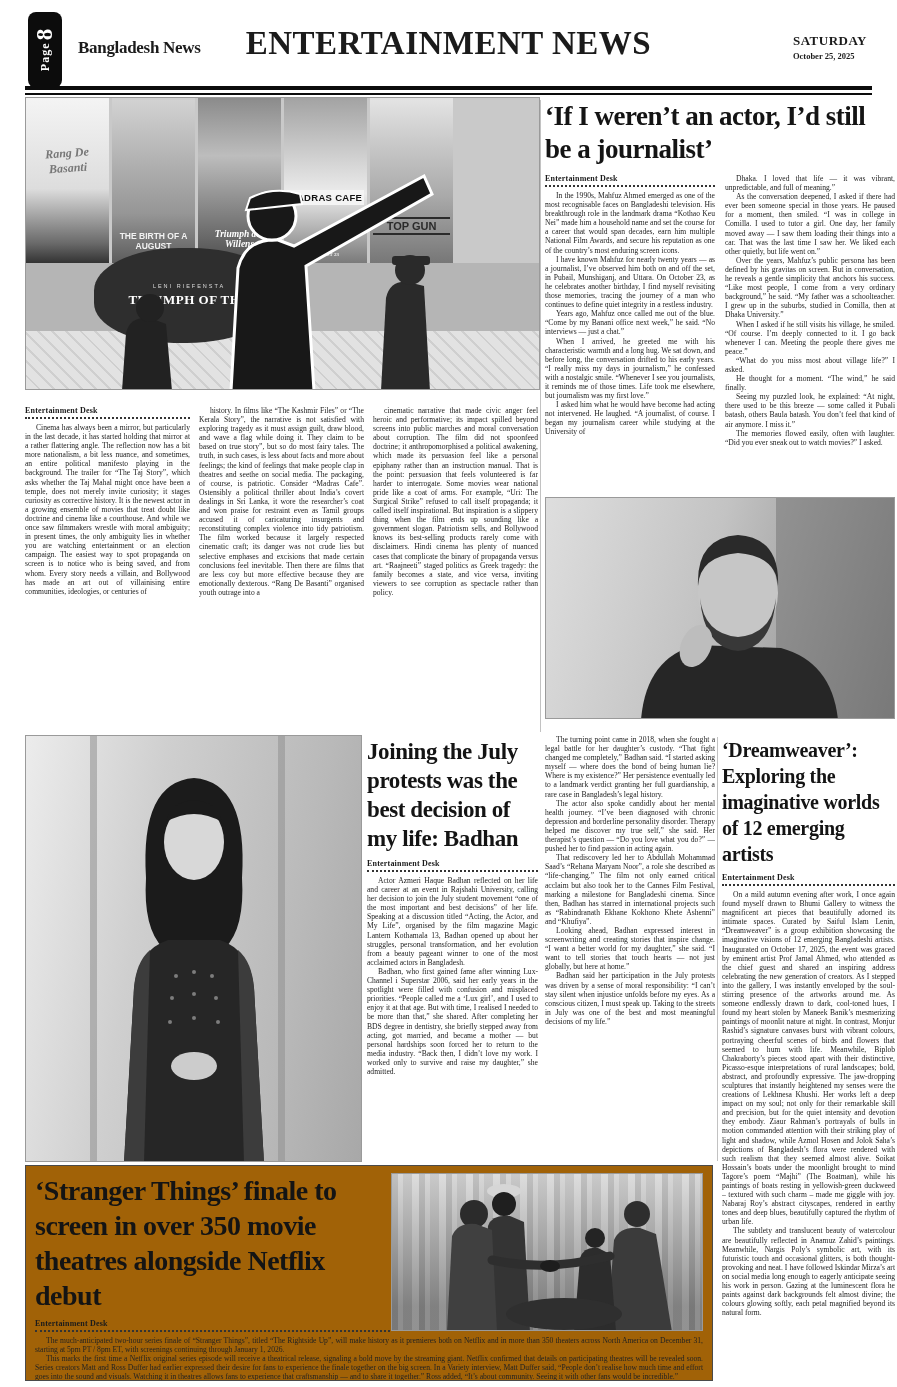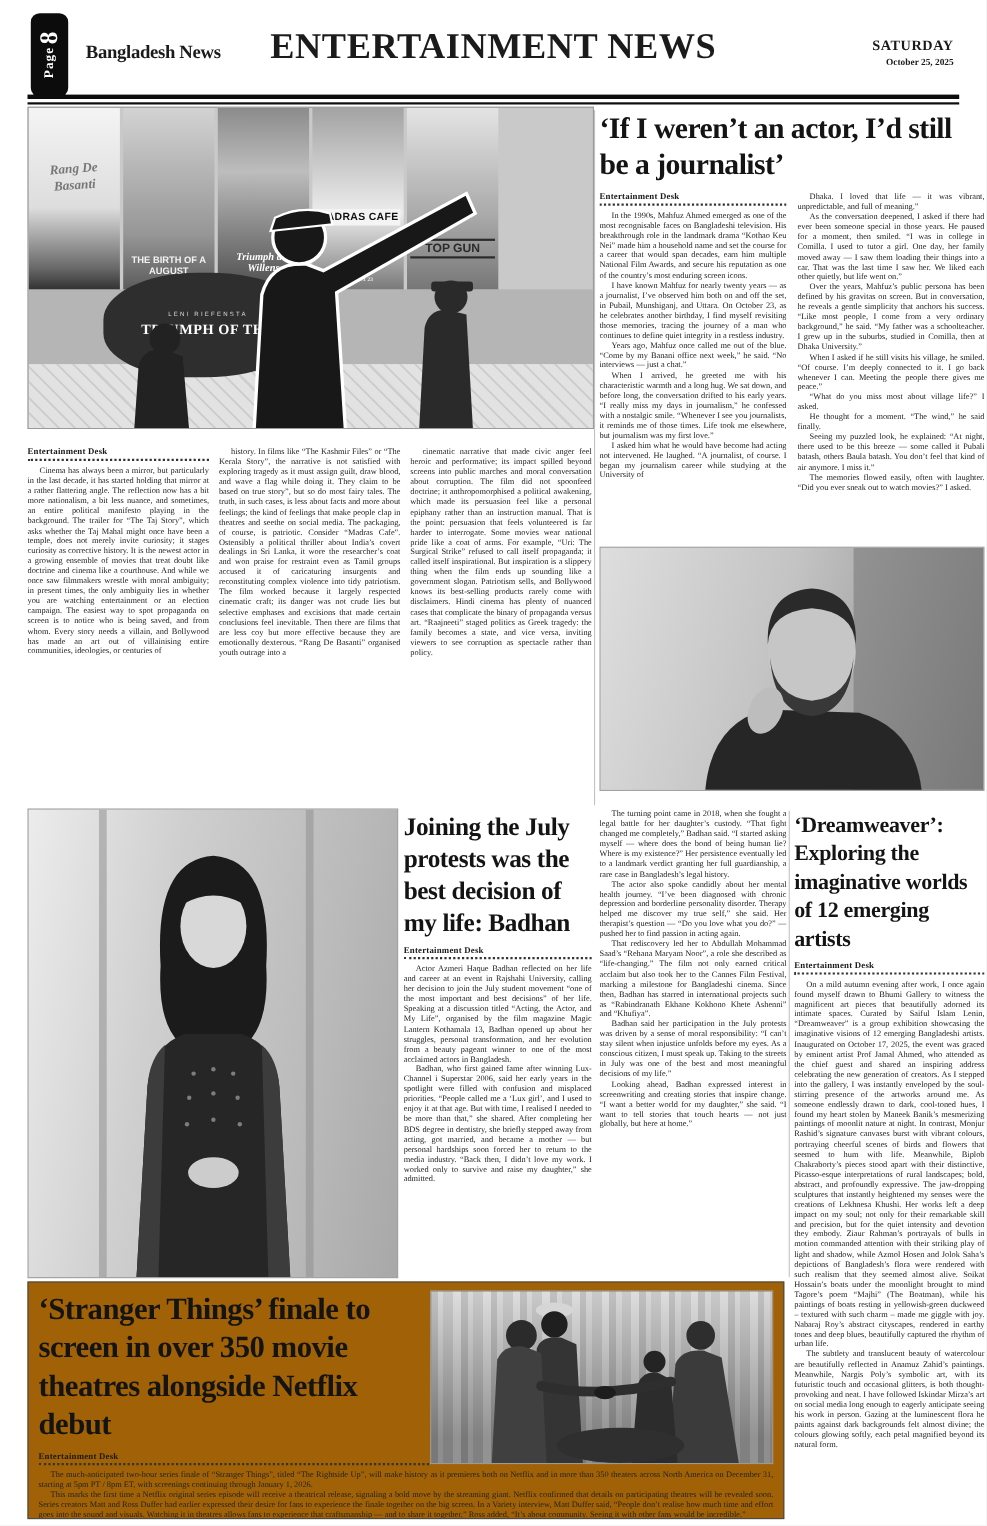--- a/index.html
+++ b/index.html
@@ -12,21 +12,21 @@
   
   .page-badge { position:absolute; left:28px; top:12px; width:34px; height:76px;
     background:#0c0c0c; border-radius:8px; display:flex; align-items:center; justify-content:center; }
   .page-badge .vtxt { writing-mode:vertical-rl; transform:rotate(180deg); color:#fff;
     display:flex; align-items:center; gap:2px; }
   .pb-word { font-size:12px; font-weight:bold; letter-spacing:1px; }
   .pb-num  { font-size:23px; font-weight:bold; }
   .masthead { position:absolute; left:78px; top:38px; font-size:17px; font-weight:bold; letter-spacing:-0.3px; }
   .paper-title { position:absolute; left:180px; right:180px; top:25px; text-align:center;
     font-size:33px; font-weight:bold; letter-spacing:0.5px; }
-  .dateline { position:absolute; right:30px; top:33px; text-align:right; }
+  .dateline { position:absolute; right:30px; top:33px; text-align:left; }
   .date-day { font-size:13px; font-weight:bold; letter-spacing:0.5px; }
   .date-full { font-size:8.5px; font-weight:bold; margin-top:2px; }
   .header-rule { position:absolute; left:25px; right:25px; top:86px; height:9px;
     border-top:4px solid #0c0c0c; border-bottom:2px solid #0c0c0c; }
   
   .byline { font-size:8px; font-weight:bold; letter-spacing:0.2px;
     border-bottom:2px dotted #333; padding-bottom:2px; margin-bottom:4px; }
   .bp { font-size:7.6px; line-height:9.1px; text-align:justify; text-indent:11px; color:#222; }
   .headline { font-weight:bold; color:#141414; }
   .vrule { position:absolute; width:0; border-left:1px solid #c2c2c2; }
@@ -232,22 +232,22 @@
   <section id="article-badhan-a">
     <h1 class="headline">Joining the July protests was the best decision of my life: Badhan</h1>
     <div class="byline">Entertainment Desk</div>
     <p class="bp">Actor Azmeri Haque Badhan reflected on her life and career at an event in Rajshahi University, calling her decision to join the July student movement “one of the most important and best decisions” of her life. Speaking at a discussion titled “Acting, the Actor, and My Life”, organised by the film magazine Magic Lantern Kothamala 13, Badhan opened up about her struggles, personal transformation, and her evolution from a beauty pageant winner to one of the most acclaimed actors in Bangladesh.</p>
     <p class="bp">Badhan, who first gained fame after winning Lux-Channel i Superstar 2006, said her early years in the spotlight were filled with confusion and misplaced priorities. “People called me a ‘Lux girl’, and I used to enjoy it at that age. But with time, I realised I needed to be more than that,” she shared. After completing her BDS degree in dentistry, she briefly stepped away from acting, got married, and became a mother — but personal hardships soon forced her to return to the media industry. “Back then, I didn’t love my work. I worked only to survive and raise my daughter,” she admitted.</p>
   </section>
   <section id="article-badhan-b">
     <p class="bp">The turning point came in 2018, when she fought a legal battle for her daughter’s custody. “That fight changed me completely,” Badhan said. “I started asking myself — where does the bond of being human lie? Where is my existence?” Her persistence eventually led to a landmark verdict granting her full guardianship, a rare case in Bangladesh’s legal history.</p>
     <p class="bp">The actor also spoke candidly about her mental health journey. “I’ve been diagnosed with chronic depression and borderline personality disorder. Therapy helped me discover my true self,” she said. Her therapist’s question — “Do you love what you do?” — pushed her to find passion in acting again.</p>
     <p class="bp">That rediscovery led her to Abdullah Mohammad Saad’s “Rehana Maryam Noor”, a role she described as “life-changing.” The film not only earned critical acclaim but also took her to the Cannes Film Festival, marking a milestone for Bangladeshi cinema. Since then, Badhan has starred in international projects such as “Rabindranath Ekhane Kokhono Khete Ashenni” and “Khufiya”.</p>
+    <p class="bp">Looking ahead, Badhan expressed interest in screenwriting and creating stories that inspire change. “I want a better world for my daughter,” she said. “I want to tell stories that touch hearts — not just globally, but here at home.”</p>
     <p class="bp">Badhan said her participation in the July protests was driven by a sense of moral responsibility: “I can’t stay silent when injustice unfolds before my eyes. As a conscious citizen, I must speak up. Taking to the streets in July was one of the best and most meaningful decisions of my life.”</p>
-    <p class="bp">Looking ahead, Badhan expressed interest in screenwriting and creating stories that inspire change. “I want a better world for my daughter,” she said. “I want to tell stories that touch hearts — not just globally, but here at home.”</p>
   </section>
 
   <div class="vrule" style="left:717px; top:737px; height:424px;"></div>
 
   <section id="article-dream">
     <h1 class="headline">‘Dreamweaver’: Exploring the imaginative worlds of 12 emerging artists</h1>
     <div class="byline">Entertainment Desk</div>
     <p class="bp">On a mild autumn evening after work, I once again found myself drawn to Bhumi Gallery to witness the magnificent art pieces that beautifully adorned its intimate spaces. Curated by Saiful Islam Lenin, “Dreamweaver” is a group exhibition showcasing the imaginative visions of 12 emerging Bangladeshi artists. Inaugurated on October 17, 2025, the event was graced by eminent artist Prof Jamal Ahmed, who attended as the chief guest and shared an inspiring address celebrating the new generation of creators. As I stepped into the gallery, I was instantly enveloped by the soul-stirring presence of the artworks around me. As someone endlessly drawn to dark, cool-toned hues, I found my heart stolen by Maneek Banik’s mesmerizing paintings of moonlit nature at night. In contrast, Monjur Rashid’s signature canvases burst with vibrant colours, portraying cheerful scenes of birds and flowers that seemed to hum with life. Meanwhile, Biplob Chakraborty’s pieces stood apart with their distinctive, Picasso-esque interpretations of rural landscapes; bold, abstract, and profoundly expressive. The jaw-dropping sculptures that instantly heightened my senses were the creations of Lekhnesa Khushi. Her works left a deep impact on my soul; not only for their remarkable skill and precision, but for the quiet intensity and devotion they embody. Ziaur Rahman’s portrayals of bulls in motion commanded attention with their striking play of light and shadow, while Azmol Hosen and Jolok Saha’s depictions of Bangladesh’s flora were rendered with such realism that they seemed almost alive. Soikat Hossain’s boats under the moonlight brought to mind Tagore’s poem “Majhi” (The Boatman), while his paintings of boats resting in yellowish-green duckweed – textured with such charm – made me giggle with joy. Nabaraj Roy’s abstract cityscapes, rendered in earthy tones and deep blues, beautifully captured the rhythm of urban life.</p>
     <p class="bp">The subtlety and translucent beauty of watercolour are beautifully reflected in Anamuz Zahid’s paintings. Meanwhile, Nargis Poly’s symbolic art, with its futuristic touch and occasional glitters, is both thought-provoking and neat. I have followed Iskindar Mirza’s art on social media long enough to eagerly anticipate seeing his work in person. Gazing at the luminescent flora he paints against dark backgrounds felt almost divine; the colours glowing softly, each petal magnified beyond its natural form.</p>
   </section>

